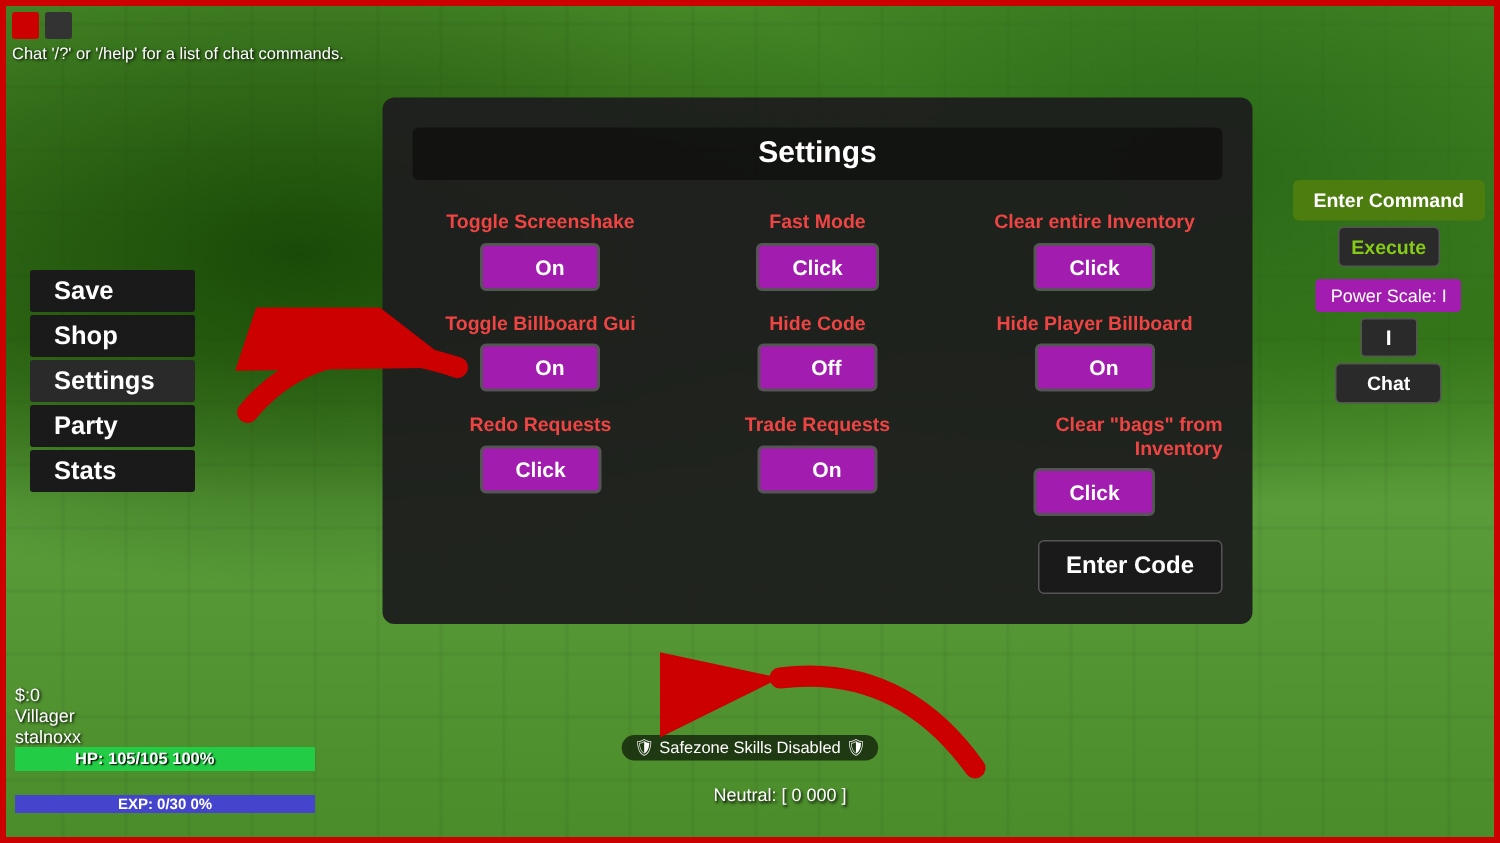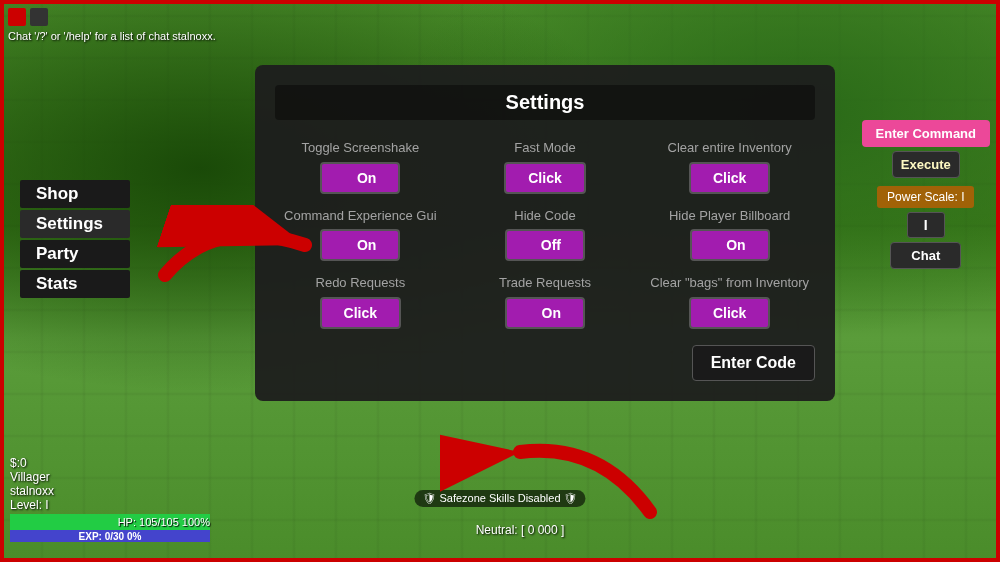--- a/index.html
+++ b/index.html
@@ -118,79 +118,80 @@
       width: 200px;
       z-index: 10;
     }
 
     .hp-bar {
       background: #22cc44;
       height: 16px;
       width: 100%;
       display: flex;
       align-items: center;
-      justify-content: flex-end;
+      justify-content: flex-start;
       font-size: 11px;
-      font-weight: normal;
+      font-weight: bold;
       color: white;
       text-shadow: 1px 1px 1px black;
       font-family: Arial, sans-serif;
       padding-left: 40px;
     }
 
     .exp-bar {
       background: #4444cc;
       height: 12px;
       width: 100%;
       display: flex;
       align-items: center;
       justify-content: center;
       font-size: 10px;
       font-weight: bold;
       color: white;
       font-family: Arial, sans-serif;
+      margin-top: 16px;
     }
 
     
     .right-ui {
       position: absolute;
       top: 120px;
       right: 10px;
       z-index: 10;
       display: flex;
       flex-direction: column;
       align-items: center;
       gap: 4px;
     }
 
     .enter-command-btn {
-      background: #ec4899;
+      background: #4d7c0f;
       color: white;
       padding: 6px 14px;
       font-size: 13px;
       font-weight: bold;
       font-family: Arial, sans-serif;
       border-radius: 4px;
       cursor: pointer;
     }
 
     .execute-btn {
       background: #2a2a2a;
-      color: #fef9c3;
+      color: #84cc16;
       padding: 5px 8px;
       font-size: 13px;
       font-weight: bold;
       font-family: Arial, sans-serif;
       border-radius: 4px;
       cursor: pointer;
       border: 1px solid #555;
     }
 
     .power-scale-label {
-      background: #a16207;
+      background: #a21caf;
       color: white;
       padding: 4px 10px;
       font-size: 12px;
       font-family: Arial, sans-serif;
       border-radius: 3px;
       margin-top: 4px;
     }
 
     .power-scale-value {
       background: #2a2a2a;
@@ -247,25 +248,25 @@
     }
 
     .setting-item {
       display: flex;
       flex-direction: column;
       align-items: center;
       gap: 6px;
     }
 
     .setting-label {
-      color: #a3a3a3;
+      color: #ef4444;
       font-size: 13px;
-      font-weight: normal;
-      font-family: Arial, sans-serif;
-      text-align: center;
+      font-weight: bold;
+      font-family: Arial, sans-serif;
+      text-align: right;
       line-height: 1.2;
     }
 
     .setting-btn {
       background: #a21caf;
       color: white;
       padding: 6px 22px;
       font-size: 14px;
       font-weight: bold;
       font-family: Arial, sans-serif;
@@ -347,24 +348,27 @@
 
 <div class="game-bg"></div>
 
 <div class="red-border"></div>
 
 <div class="top-chat">
   <div class="roblox-icon">
     <div class="icon-box"></div>
     <div class="icon-box2"></div>
   </div>
-  <div>Chat '/?' or '/help' for a list of chat stalnoxx.</div>
+  <div>Chat '/?' or '/help' for a list of chat commands.</div>
 </div>
 
 <div class="left-menu">
+  <div class="left-menu-item">
+    <span>Save</span>
+  </div>
   <div class="left-menu-item">
     <span>Shop</span>
   </div>
   <div class="left-menu-item active">
     <span>Settings</span>
   </div>
   <div class="left-menu-item">
     <span>Party</span>
   </div>
   <div class="left-menu-item">
@@ -432,21 +436,21 @@
       </div>
     </div>
     <div class="setting-item">
       <div class="setting-label">Clear entire Inventory</div>
       <div class="setting-btn">
         <span>Click</span>
       </div>
     </div>
 
     <div class="setting-item">
-      <div class="setting-label">Command Experience Gui</div>
+      <div class="setting-label">Toggle Billboard Gui</div>
       <div class="setting-btn">
         <span>On</span>
       </div>
     </div>
     <div class="setting-item">
       <div class="setting-label">Hide Code</div>
       <div class="setting-btn">
         <span>Off</span>
       </div>
     </div>

